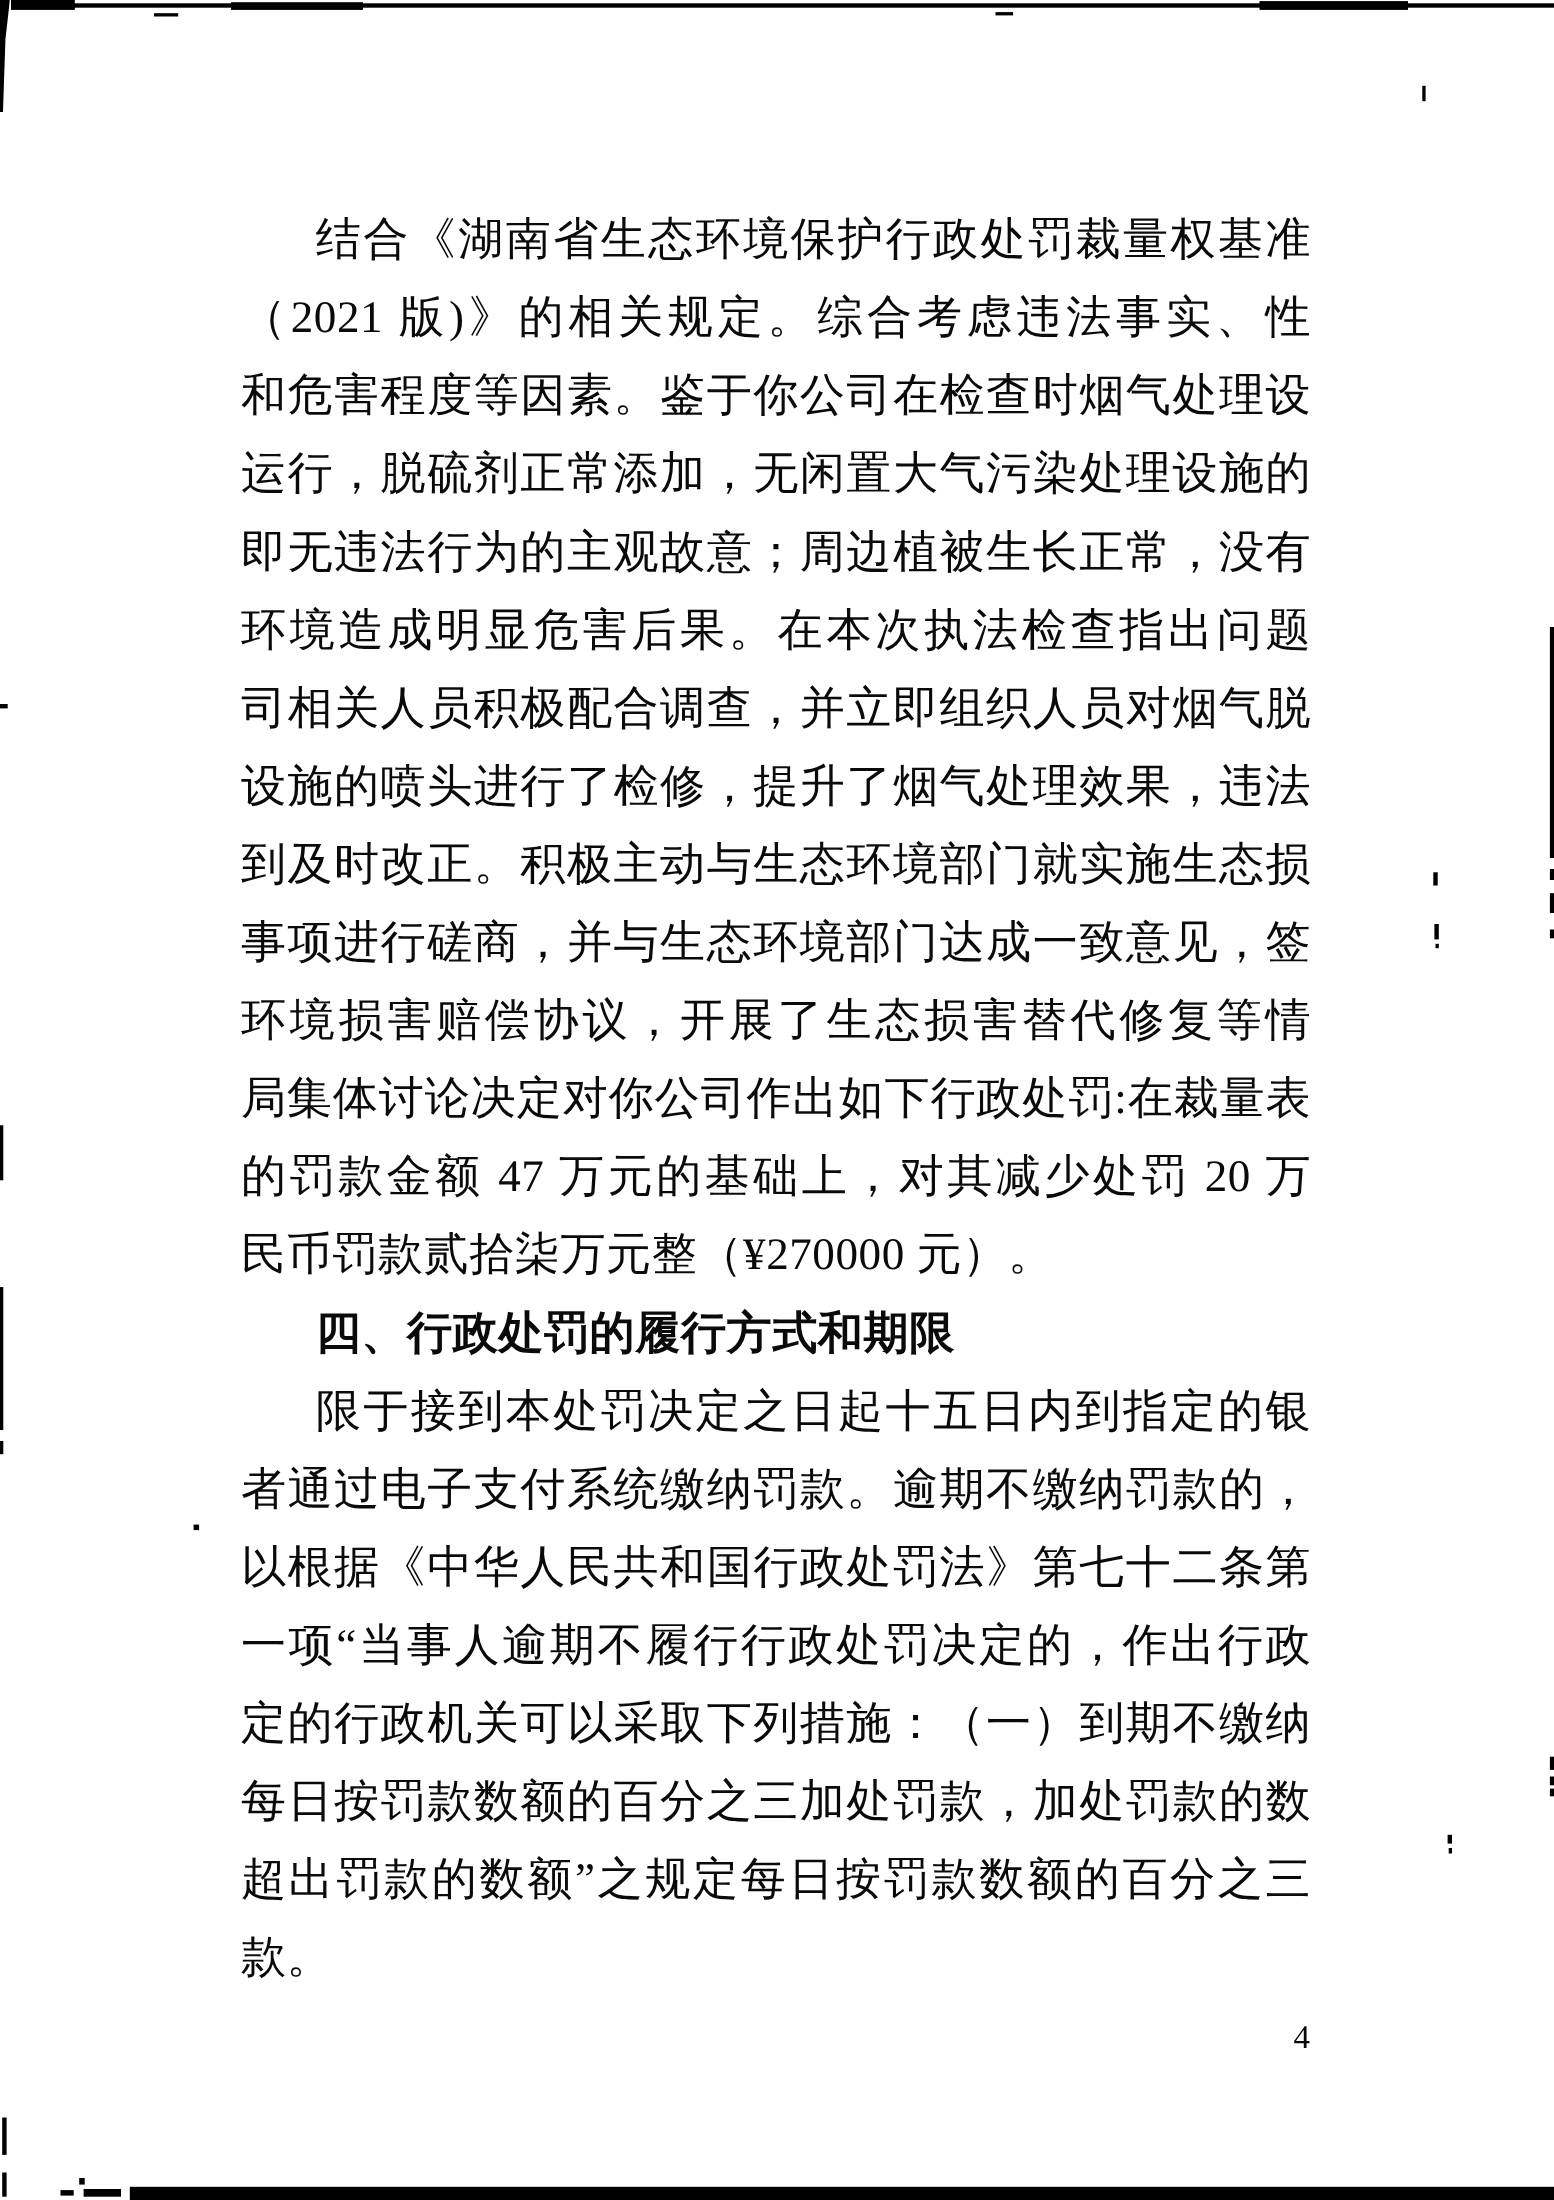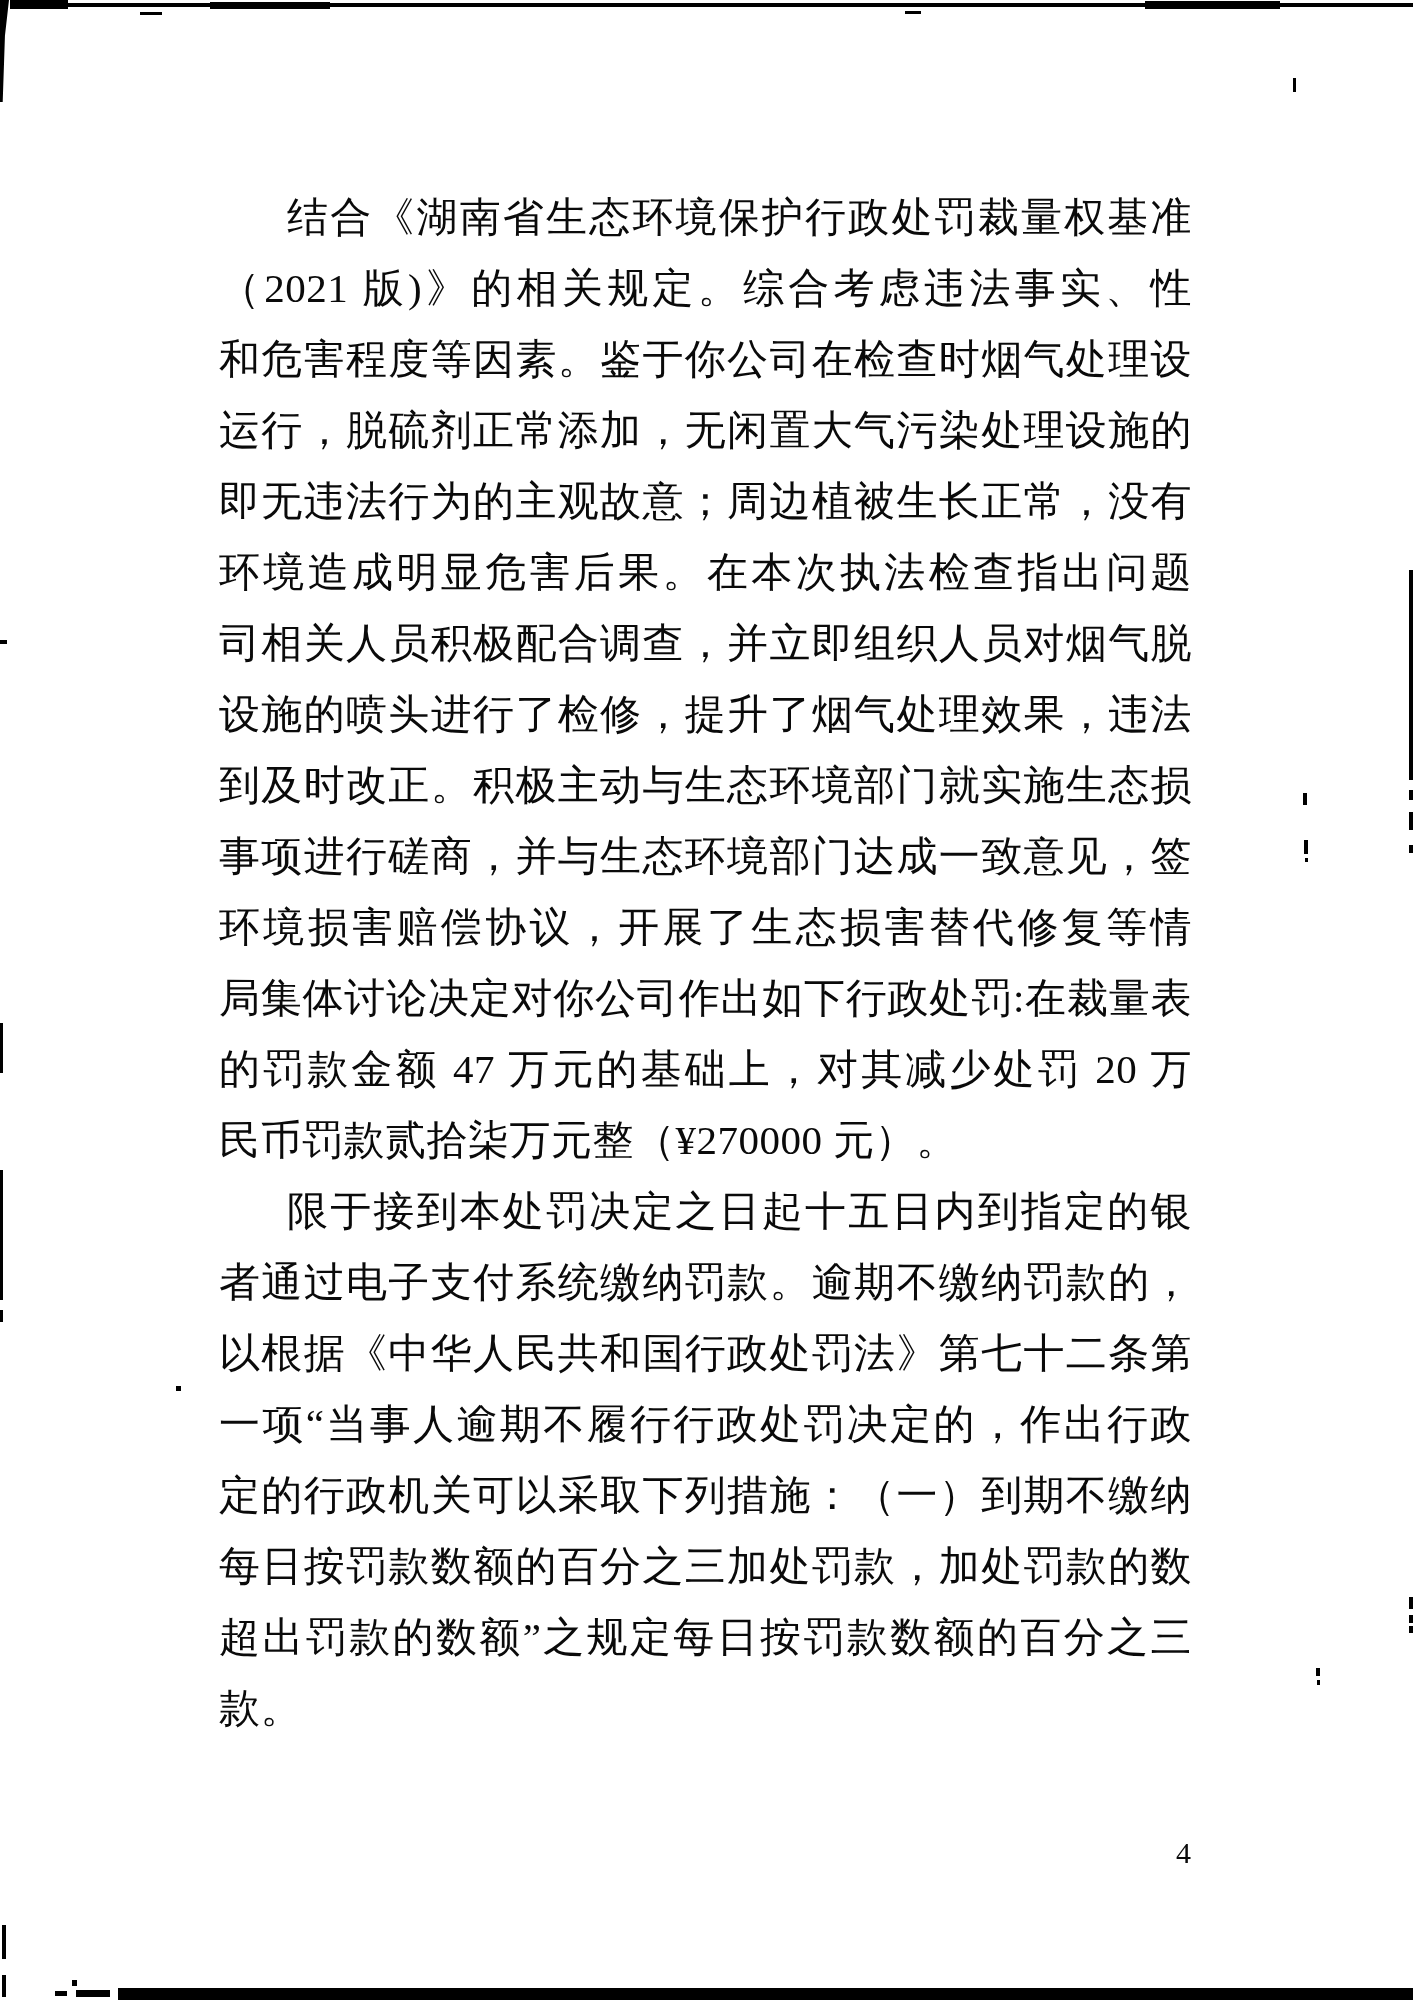--- a/index.html
+++ b/index.html
@@ -106,20 +106,21 @@
       <div class="line">即无违法行为的主观故意；周边植被生长正常，没有给周边</div>
       <div class="line">环境造成明显危害后果。在本次执法检查指出问题后，你公</div>
       <div class="line">司相关人员积极配合调查，并立即组织人员对烟气脱硫除尘</div>
       <div class="line">设施的喷头进行了检修，提升了烟气处理效果，违法行为得</div>
       <div class="line">到及时改正。积极主动与生态环境部门就实施生态损害赔偿</div>
       <div class="line">事项进行磋商，并与生态环境部门达成一致意见，签署生态</div>
       <div class="line">环境损害赔偿协议，开展了生态损害替代修复等情形。经我</div>
       <div class="line">局集体讨论决定对你公司作出如下行政处罚:在裁量表裁定</div>
       <div class="line">的罚款金额 47 万元的基础上，对其减少处罚 20 万元，处人</div>
       <div class="line no-fill">民币罚款贰拾柒万元整（¥270000 元）。</div>
+      <div class="line indent heading no-fill">四、行政处罚的履行方式和期限</div>
       <div class="line indent">限于接到本处罚决定之日起十五日内到指定的银行或</div>
       <div class="line">者通过电子支付系统缴纳罚款。逾期不缴纳罚款的，我局可</div>
       <div class="line">以根据《中华人民共和国行政处罚法》第七十二条第一款第</div>
       <div class="line">一项“当事人逾期不履行行政处罚决定的，作出行政处罚决</div>
       <div class="line">定的行政机关可以采取下列措施：（一）到期不缴纳罚款的，</div>
       <div class="line">每日按罚款数额的百分之三加处罚款，加处罚款的数额不得</div>
       <div class="line">超出罚款的数额”之规定每日按罚款数额的百分之三加处罚</div>
       <div class="line no-fill">款。</div>
     </div>
 

